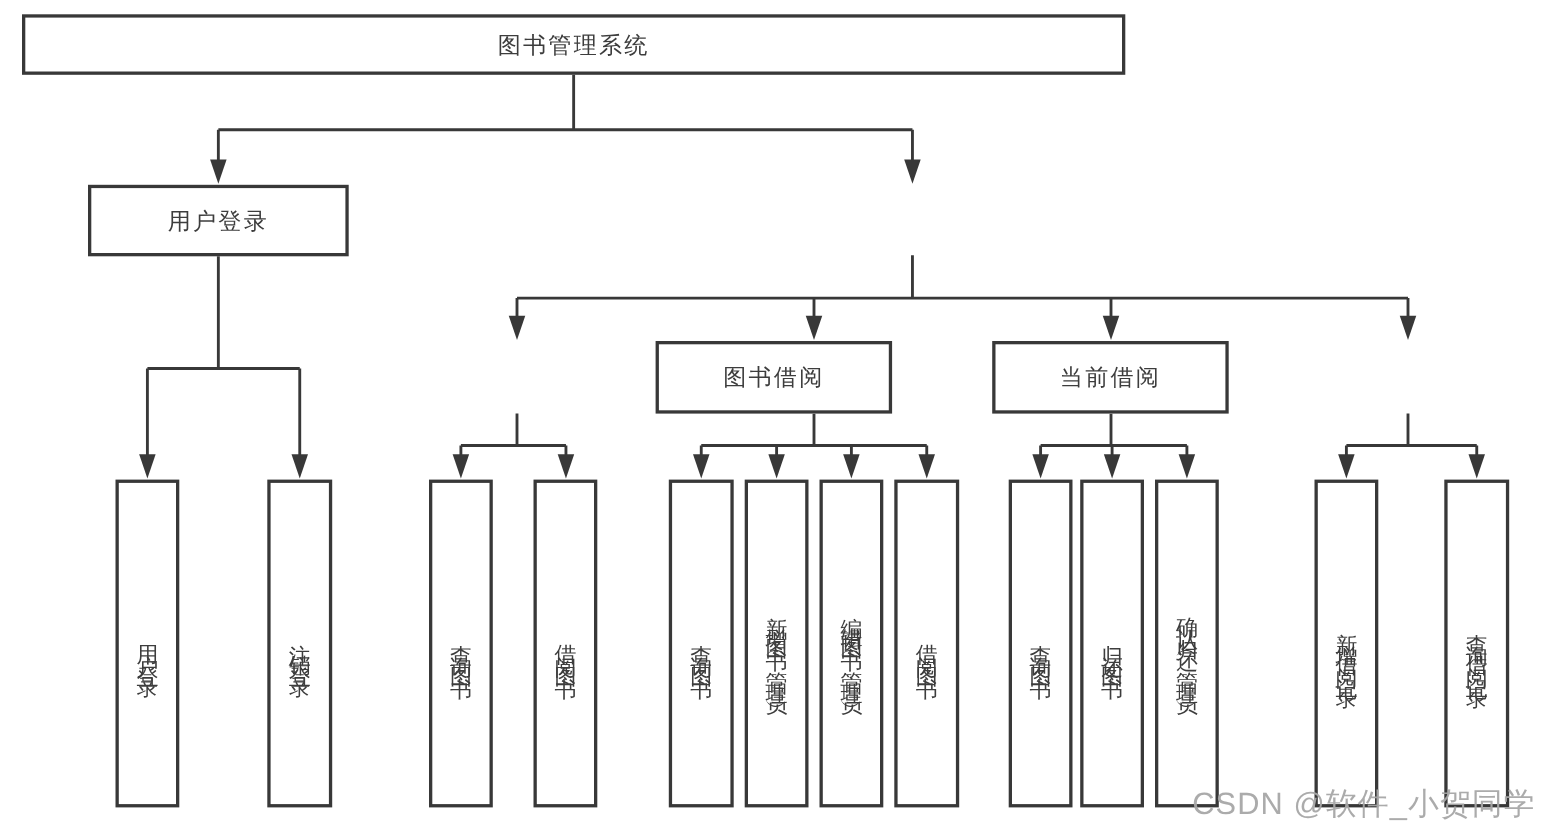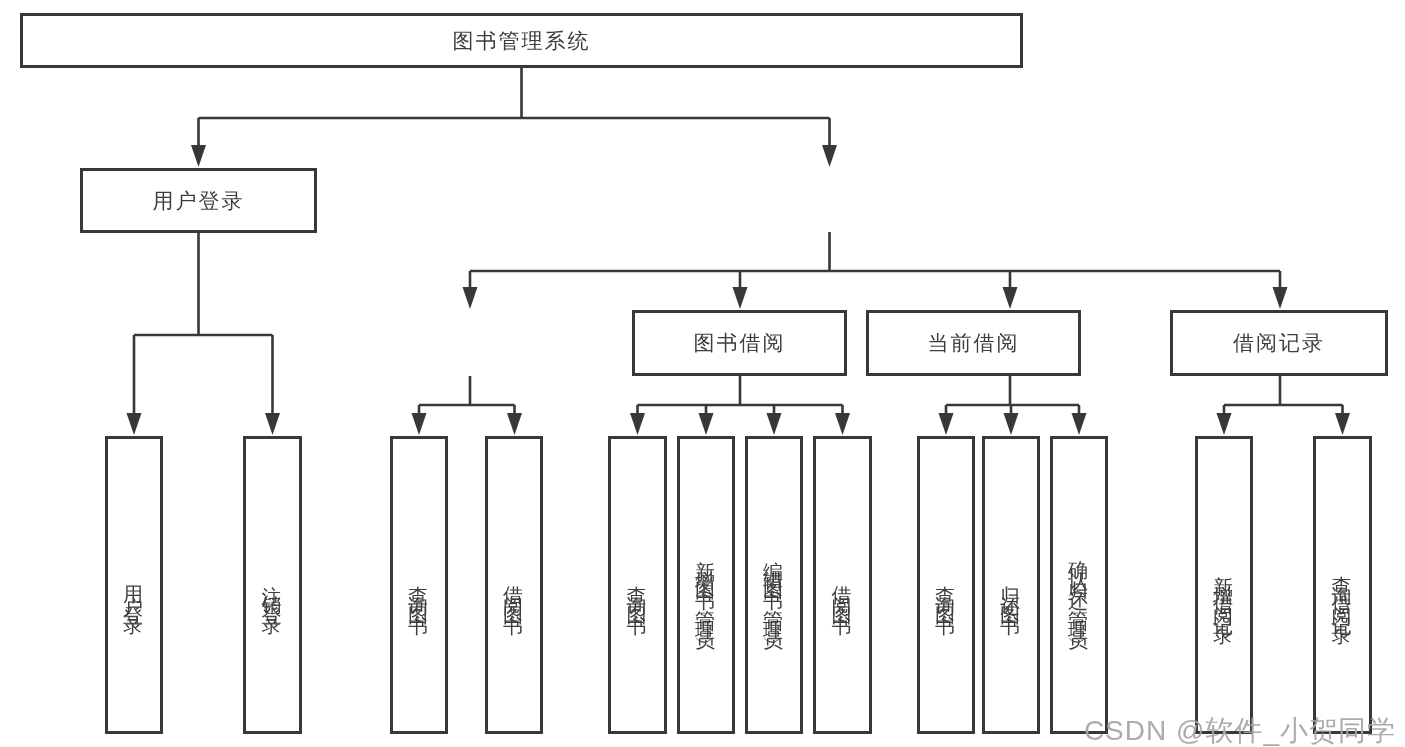--- a/index.html
+++ b/index.html
@@ -78,28 +78,25 @@
   </svg>
 
   <div class="node" style="left:20px;top:13px;width:1003px;height:55px">
     <span class="hlabel">图书管理系统</span>
   </div>
 
   <div class="node" style="left:80px;top:168px;width:237px;height:65px">
     <span class="hlabel">用户登录</span>
   </div>
 
-  <div class="node" style="left:632px;top:310px;width:215px;height:66px">
+  <div class="node" style="left:596px;top:310px;width:215px;height:66px">
     <span class="hlabel">图书借阅</span>
   </div>
-  <div class="node" style="left:866px;top:310px;width:215px;height:66px">
+  <div class="node" style="left:902px;top:310px;width:215px;height:66px">
     <span class="hlabel">当前借阅</span>
-  </div>
-  <div class="node" style="left:1170px;top:310px;width:218px;height:66px">
-    <span class="hlabel">借阅记录</span>
   </div>
 
   <div class="node" style="left:105px;top:436px;width:58px;height:298px">
     <span class="vtext">用户登录</span>
   </div>
   <div class="node" style="left:243px;top:436px;width:59px;height:298px">
     <span class="vtext">注销登录</span>
   </div>
 
   <div class="node" style="left:390px;top:436px;width:58px;height:298px">

